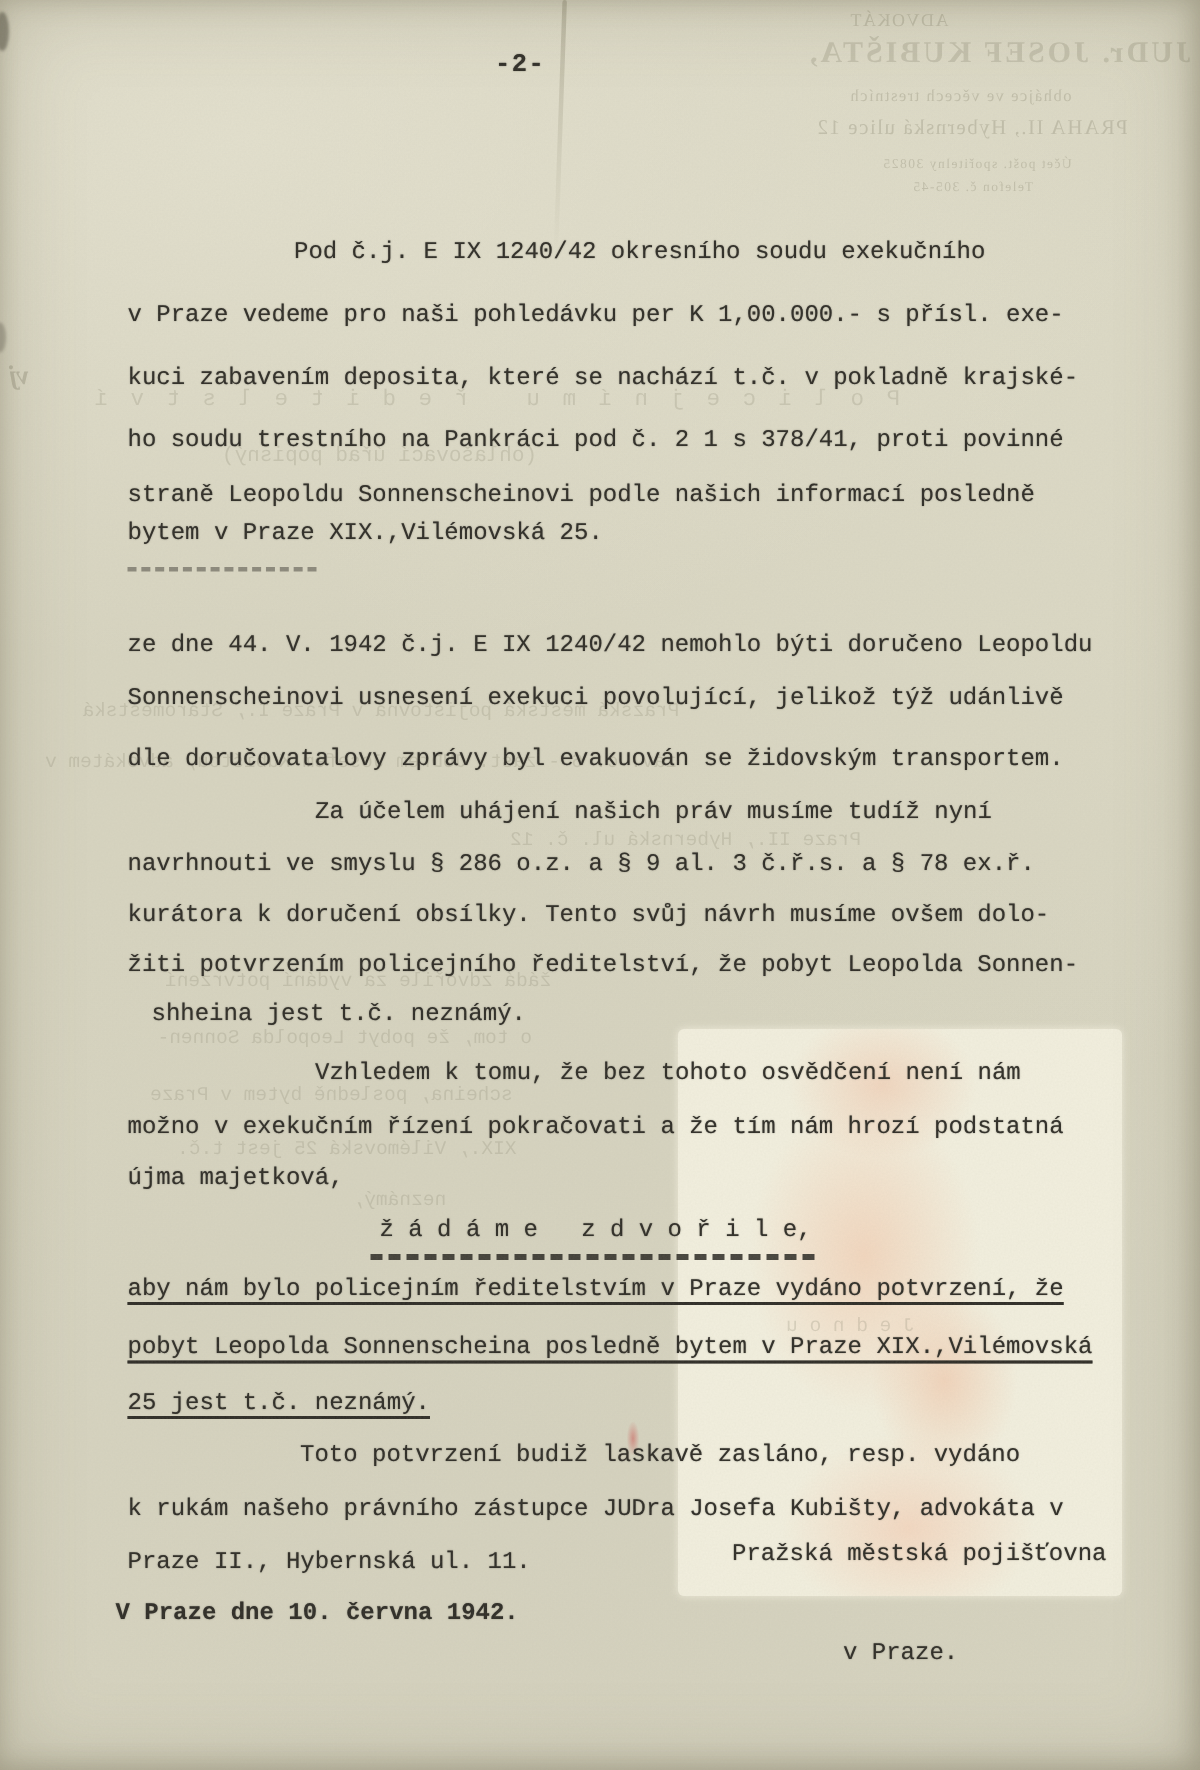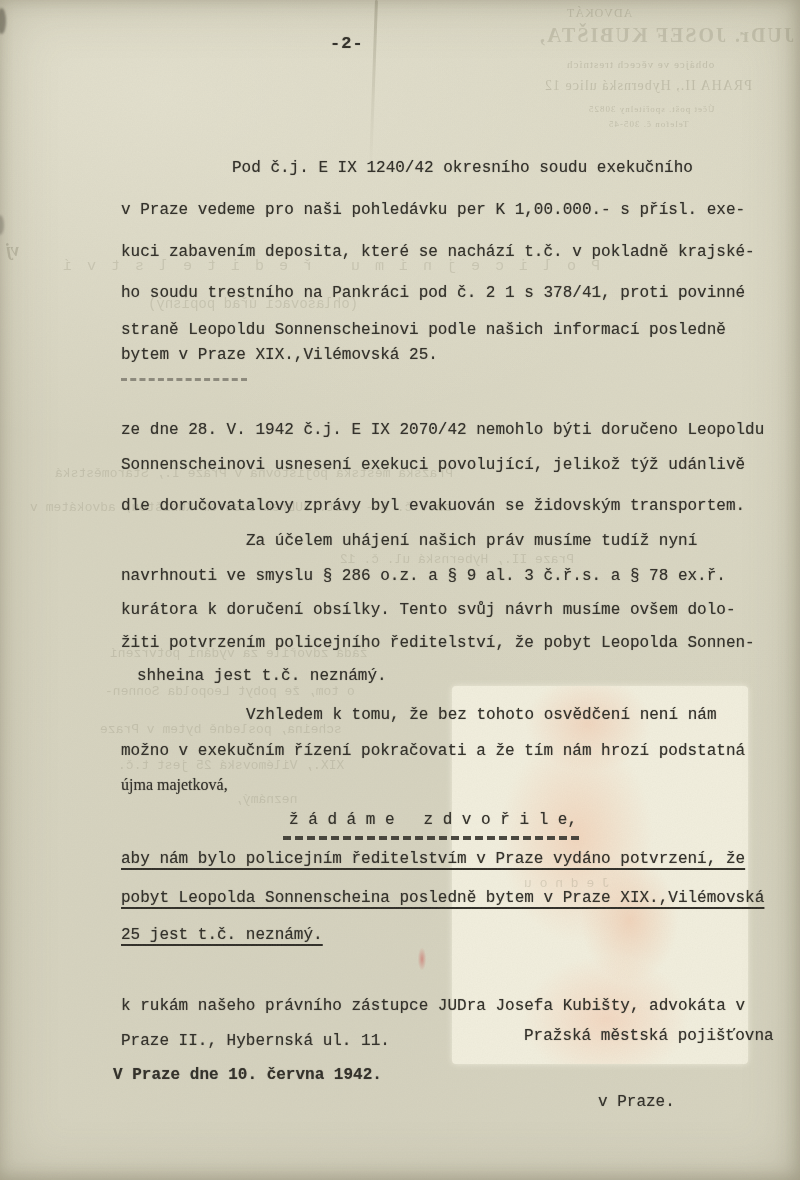--- a/index.html
+++ b/index.html
@@ -49,21 +49,21 @@
   .bleed{position:absolute;inset:0;z-index:2;pointer-events:none;}
   .bleed span{
     position:absolute;display:inline-block;white-space:pre;
     transform:scaleX(-1);color:var(--bleed,#8d8a74);
   }
   .bleed .print{font-family:"Liberation Serif","DejaVu Serif",serif;opacity:.34;letter-spacing:1px;}
   .bleed .print.big{font-weight:bold;letter-spacing:2px;opacity:.30;}
   .bleed .mono{font-family:"Liberation Mono","DejaVu Sans Mono",monospace;opacity:.26;}
   .bleed .hand{font-family:"Liberation Serif","DejaVu Serif",serif;font-style:italic;opacity:.4;font-weight:bold;}
   
-  .typed{position:absolute;inset:0;z-index:3;margin-left:36px;}
+  .typed{position:absolute;inset:0;z-index:3;}
   .line{
     position:absolute;white-space:pre;font-size:16px;line-height:20px;
     color:var(--ink,#2e2c26);
     text-shadow:0 0 1px rgba(46,44,38,.55);
   }
   .line.u{
     text-decoration:underline;
     text-decoration-thickness:2px;
     text-underline-offset:5px;
   }
@@ -109,35 +109,36 @@
 
   <div class="page-number">-2-</div>
 
   <div class="typed" id="typed-layer">
       <div class="line" style="left: 196px; top: 158px;">Pod č.j. E IX 1240/42 okresního soudu exekučního</div>
       <div class="line" style="left: 85px; top: 200px;">v Praze vedeme pro naši pohledávku per K 1,00.000.- s přísl. exe-</div>
       <div class="line" style="left: 85px; top: 242px;">kuci zabavením deposita, které se nachází t.č. v pokladně krajské-</div>
       <div class="line" style="left: 85px; top: 283px;">ho soudu trestního na Pankráci pod č. 2 1 s 378/41, proti povinné</div>
       <div class="line" style="left: 85px; top: 320px;">straně Leopoldu Sonnenscheinovi podle našich informací posledně</div>
       <div class="line" style="left: 85px; top: 345px;">bytem v Praze XIX.,Vilémovská 25.</div>
-      <div class="line" style="left: 85px; top: 420px;">ze dne 28. V. 1942 č.j. E IX 2070/42 nemohlo býti doručeno Leopoldu</div>
+      <div class="line" style="left: 85px; top: 420px;">ze dne 44. V. 1942 č.j. E IX 1240/42 nemohlo býti doručeno Leopoldu</div>
       <div class="line" style="left: 85px; top: 455px;">Sonnenscheinovi usnesení exekuci povolující, jelikož týž udánlivě</div>
       <div class="line" style="left: 85px; top: 496px;">dle doručovatalovy zprávy byl evakuován se židovským transportem.</div>
       <div class="line" style="left: 210px; top: 531px;">Za účelem uhájení našich práv musíme tudíž nyní</div>
       <div class="line" style="left: 85px; top: 566px;">navrhnouti ve smyslu § 286 o.z. a § 9 al. 3 č.ř.s. a § 78 ex.ř.</div>
       <div class="line" style="left: 85px; top: 600px;">kurátora k doručení obsílky. Tento svůj návrh musíme ovšem dolo-</div>
       <div class="line" style="left: 85px; top: 633px;">žiti potvrzením policejního ředitelství, že pobyt Leopolda Sonnen-</div>
       <div class="line" style="left: 101px; top: 666px;">shheina jest t.č. neznámý.</div>
       <div class="line" style="left: 85px; top: 741px;">možno v exekučním řízení pokračovati a že tím nám hrozí podstatná</div>
       <div class="line" style="left: 210px; top: 705px;">Vzhledem k tomu, že bez tohoto osvědčení není nám</div>
-      <div class="line" style="left: 85px; top: 775px; font-family: Liberation Serif, serif;">újma majetková,</div>
+      <div class="line" style="left: 85px; top: 775px;">újma majetková,</div>
       <div class="line" style="left: 253px; top: 810px; font-family: Liberation Mono, monospace;">ž á d á m e   z d v o ř i l e,</div>
       <div class="line u" style="left: 85px; top: 849px;">aby nám bylo policejním ředitelstvím v Praze vydáno potvrzení, že</div>
       <div class="line u" style="left: 85px; top: 888px;">pobyt Leopolda Sonnenscheina posledně bytem v Praze XIX.,Vilémovská</div>
       <div class="line u" style="left: 85px; top: 925px;">25 jest t.č. neznámý.</div>
+      <div class="line" style="left: 200px; top: 960px;">Toto potvrzení budiž laskavě zasláno, resp. vydáno</div>
       <div class="line" style="left: 85px; top: 996px;">k rukám našeho právního zástupce JUDra Josefa Kubišty, advokáta v</div>
       <div class="line" style="left: 85px; top: 1031px;">Praze II., Hybernská ul. 11.</div>
       <div class="line" style="left: 77px; top: 1065px; font-weight: bold;">V Praze dne 10. června 1942.</div>
       <div class="line" style="left: 488px; top: 1026px;">Pražská městská pojišťovna</div>
       <div class="line" style="left: 562px; top: 1092px;">v Praze.</div>
       <div class="dash-rule faint" style="left: 85px; top: 378px; width: 126px;"></div>
       <div class="dash-rule" style="left: 247px; top: 836px; width: 296px;"></div>
     </div>
 
   <svg class="texture" width="800" height="1180" xmlns="http://www.w3.org/2000/svg">

